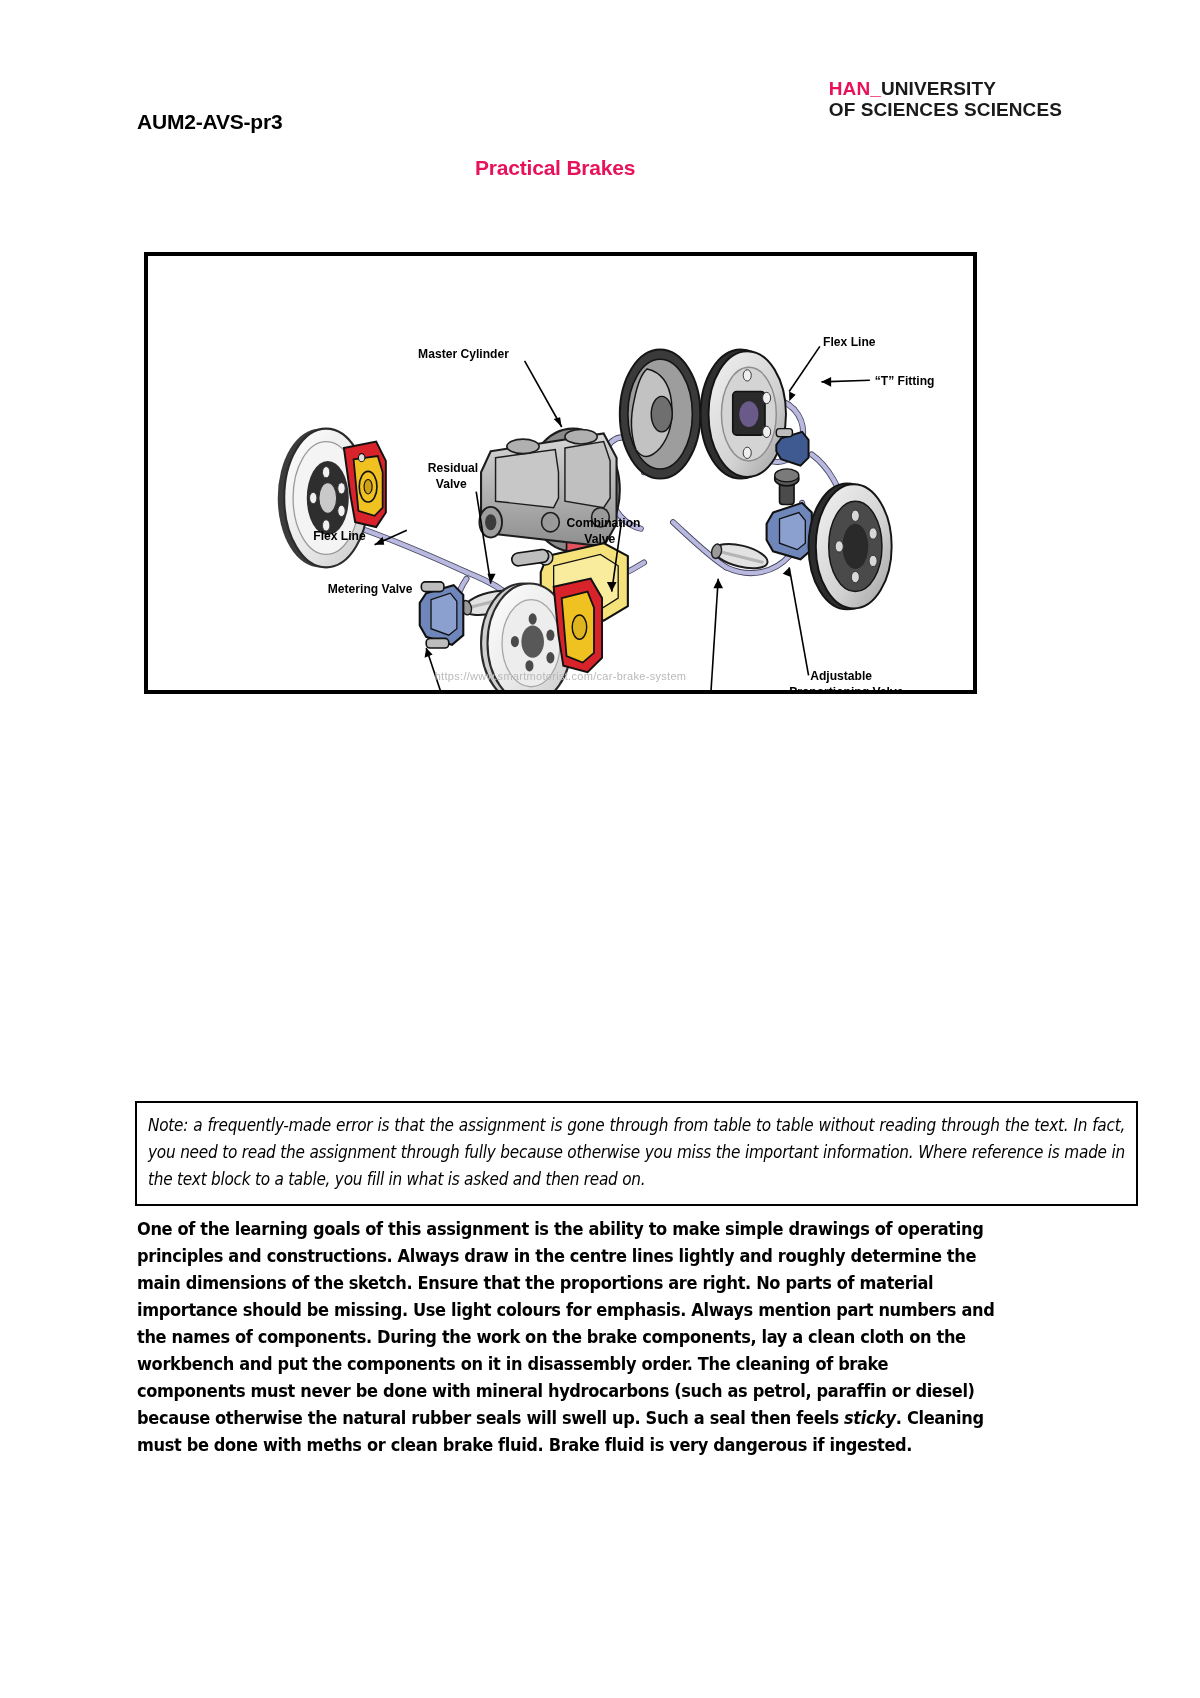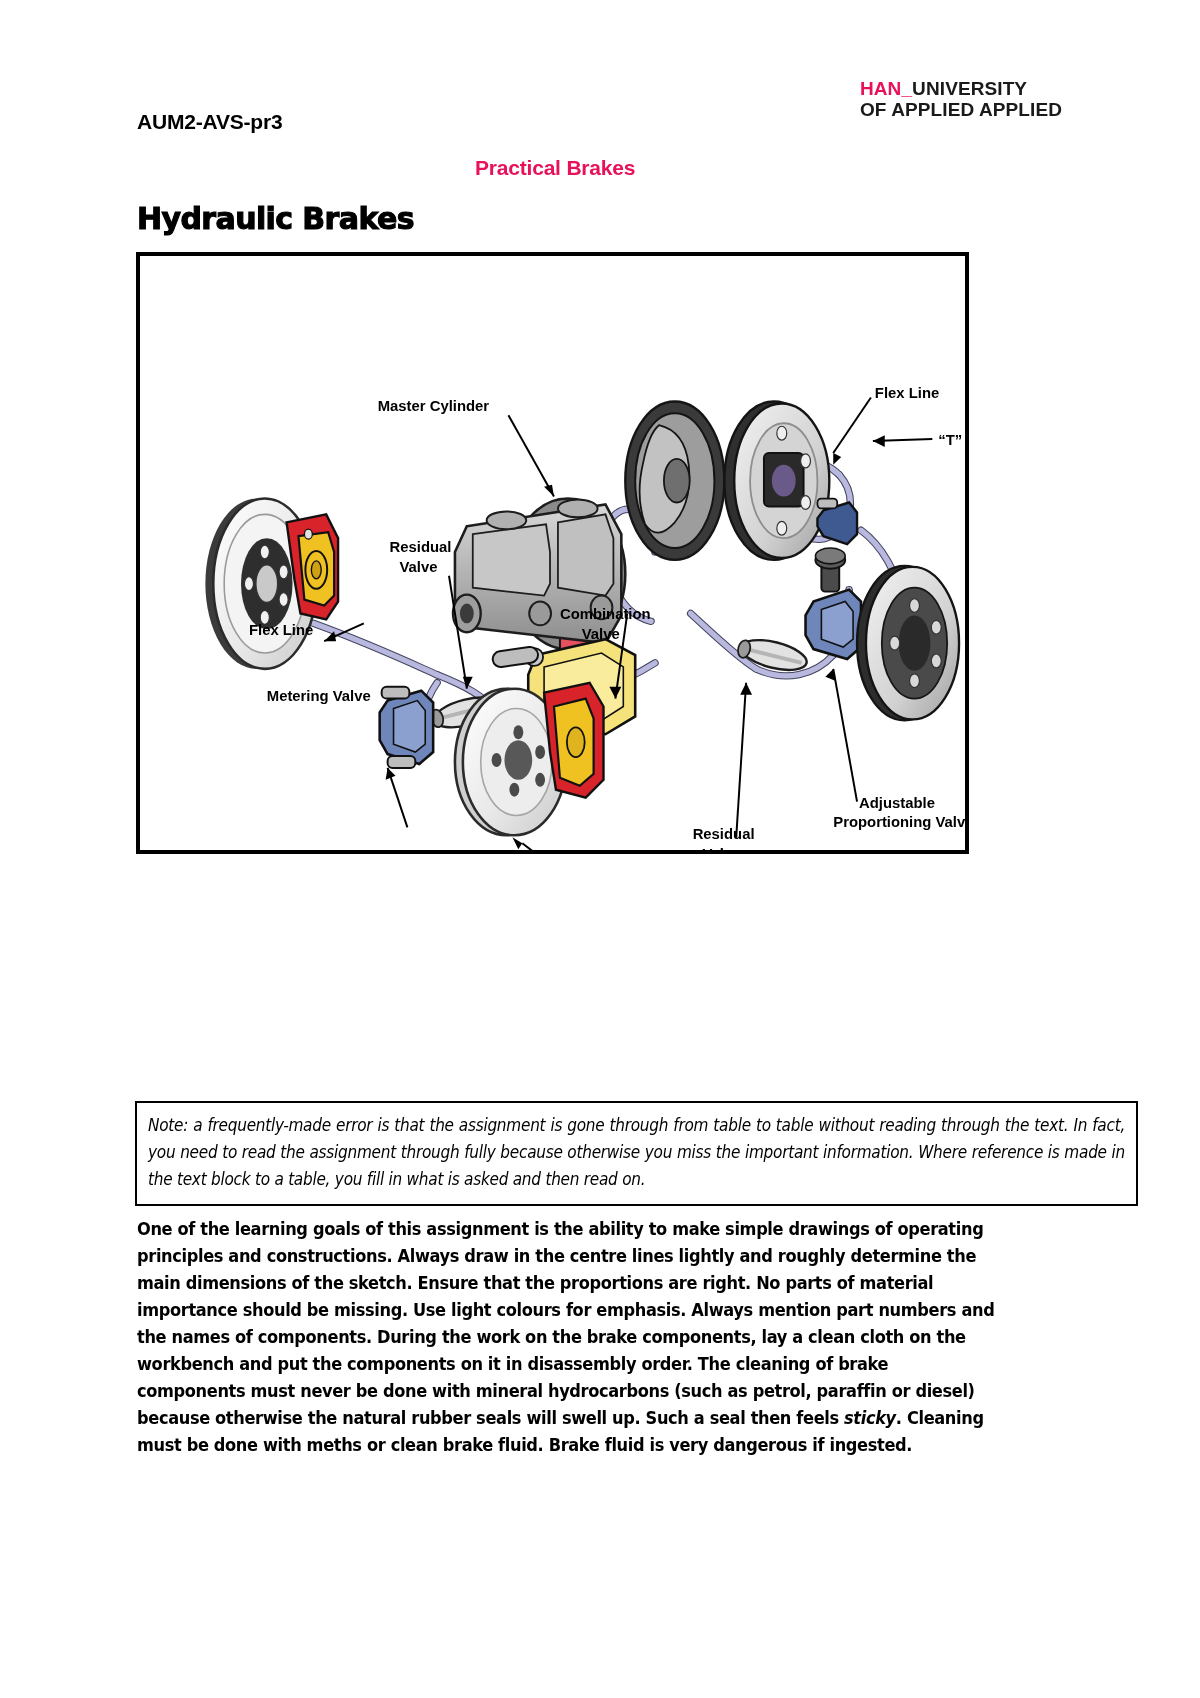--- a/index.html
+++ b/index.html
@@ -91,24 +91,24 @@
     font-weight: bold;
     letter-spacing: -0.6px;
     color: #000000;
     -webkit-text-stroke: 1.1px #000;
     white-space: nowrap;
   }
 
   
   .figure-box {
     position: absolute;
-    left: 136px;
+    left: 144px;
     top: 252px;
     width: 833px;
-    height: 602px;
+    height: 442px;
     border: 4px solid #000000;
     background: #ffffff;
     box-sizing: border-box;
     overflow: hidden;
   }
   .figure-svg { display: block; width: 100%; height: 100%; }
   .fig-caption {
     position: absolute;
     left: 0;
     right: 0;
@@ -175,25 +175,24 @@
 </head>
 <body>
 
 <div class="page">
 
   <div class="doc-header">
     <div class="hdr-code">AUM2-AVS-pr3</div>
     <div class="hdr-title">Practical Brakes</div>
     <div class="logo">
       <div class="logo-line1"><span class="logo-han">HAN_</span><span>UNIVERSITY</span></div>
-      <div class="logo-line2">OF APPLIED APPLIED</div>
+      <div class="logo-line2">OF SCIENCES SCIENCES</div>
     </div>
   </div>
 
-  <h1 class="page-title">Hydraulic Brakes</h1>
 
   <div class="figure-box">
     <svg class="figure-svg" viewBox="0 0 833 538" preserveAspectRatio="xMidYMid meet">
       <defs>
         <linearGradient id="rotorG" x1="0" y1="0" x2="1" y2="1">
           <stop offset="0%" stop-color="#ffffff"></stop>
           <stop offset="55%" stop-color="#e9e9e9"></stop>
           <stop offset="100%" stop-color="#c9c9c9"></stop>
         </linearGradient>
         <linearGradient id="drumG" x1="0" y1="0" x2="1" y2="1">
@@ -414,20 +413,21 @@
         <text x="424" y="336">Combination</text>
         <text x="446" y="356">Valve</text>
         <text x="128" y="418">Metering Valve</text>
         <text x="558" y="558">Residual</text>
         <text x="568" y="578">Valve</text>
         <text x="726" y="526">Adjustable</text>
         <text x="700" y="546">Proportioning Valve</text>
         <text x="268" y="610">Flex Line</text>
       </g>
     </svg>
+    <div class="fig-caption">https://www.smartmotorist.com/car-brake-system</div>
   </div>
 
 
   <div class="note-box">
     <div class="note-text">Note: a frequently-made error is that the assignment is gone through from table to table without reading through the text. In fact, you need to read the assignment through fully because otherwise you miss the important information. Where reference is made in the text block to a table, you fill in what is asked and then read on.</div>
   </div>
 
   <p class="main-para"><span>One of the learning goals of this assignment is the ability to make simple drawings of operating principles and constructions. Always draw in the centre lines lightly and roughly determine the main dimensions of the sketch. Ensure that the proportions are right. No parts of material importance should be missing. Use light colours for emphasis. Always mention part numbers and the names of components. During the work on the brake components, lay a clean cloth on the workbench and put the components on it in disassembly order. The cleaning of brake components must never be done with mineral hydrocarbons (such as petrol, paraffin or diesel) because otherwise the natural rubber seals will swell up. Such a seal then feels </span><span class="sticky">sticky</span><span>. Cleaning must be done with meths or clean brake fluid. Brake fluid is very dangerous if ingested.</span></p>
 
 </div>

